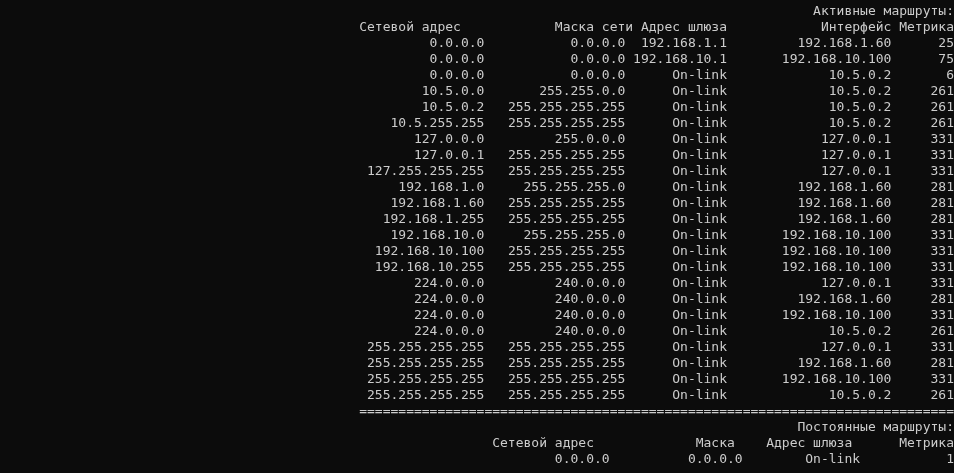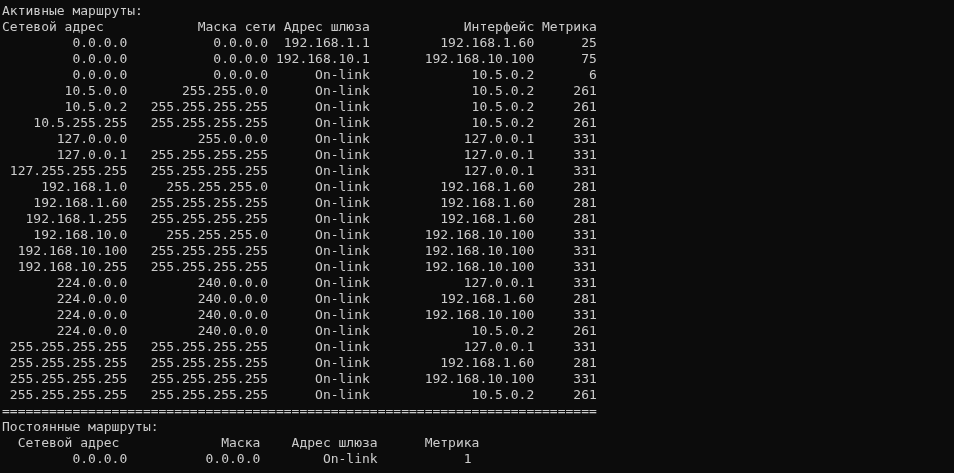--- a/index.html
+++ b/index.html
@@ -6,20 +6,21 @@
   body {
     width: 954px;
     height: 473px;
     overflow: hidden;
     background: #0c0c0c;
   }
   .terminal {
     width: 954px;
     height: 473px;
     overflow: hidden;
+    text-align: right;
   }
   #screen {
     margin: 0;
     padding: 3px 0 0 2px;
     font-family: "DejaVu Sans Mono", monospace;
     font-size: 13px;
     line-height: 16px;
     color: #cccccc;
     white-space: pre;
   }

